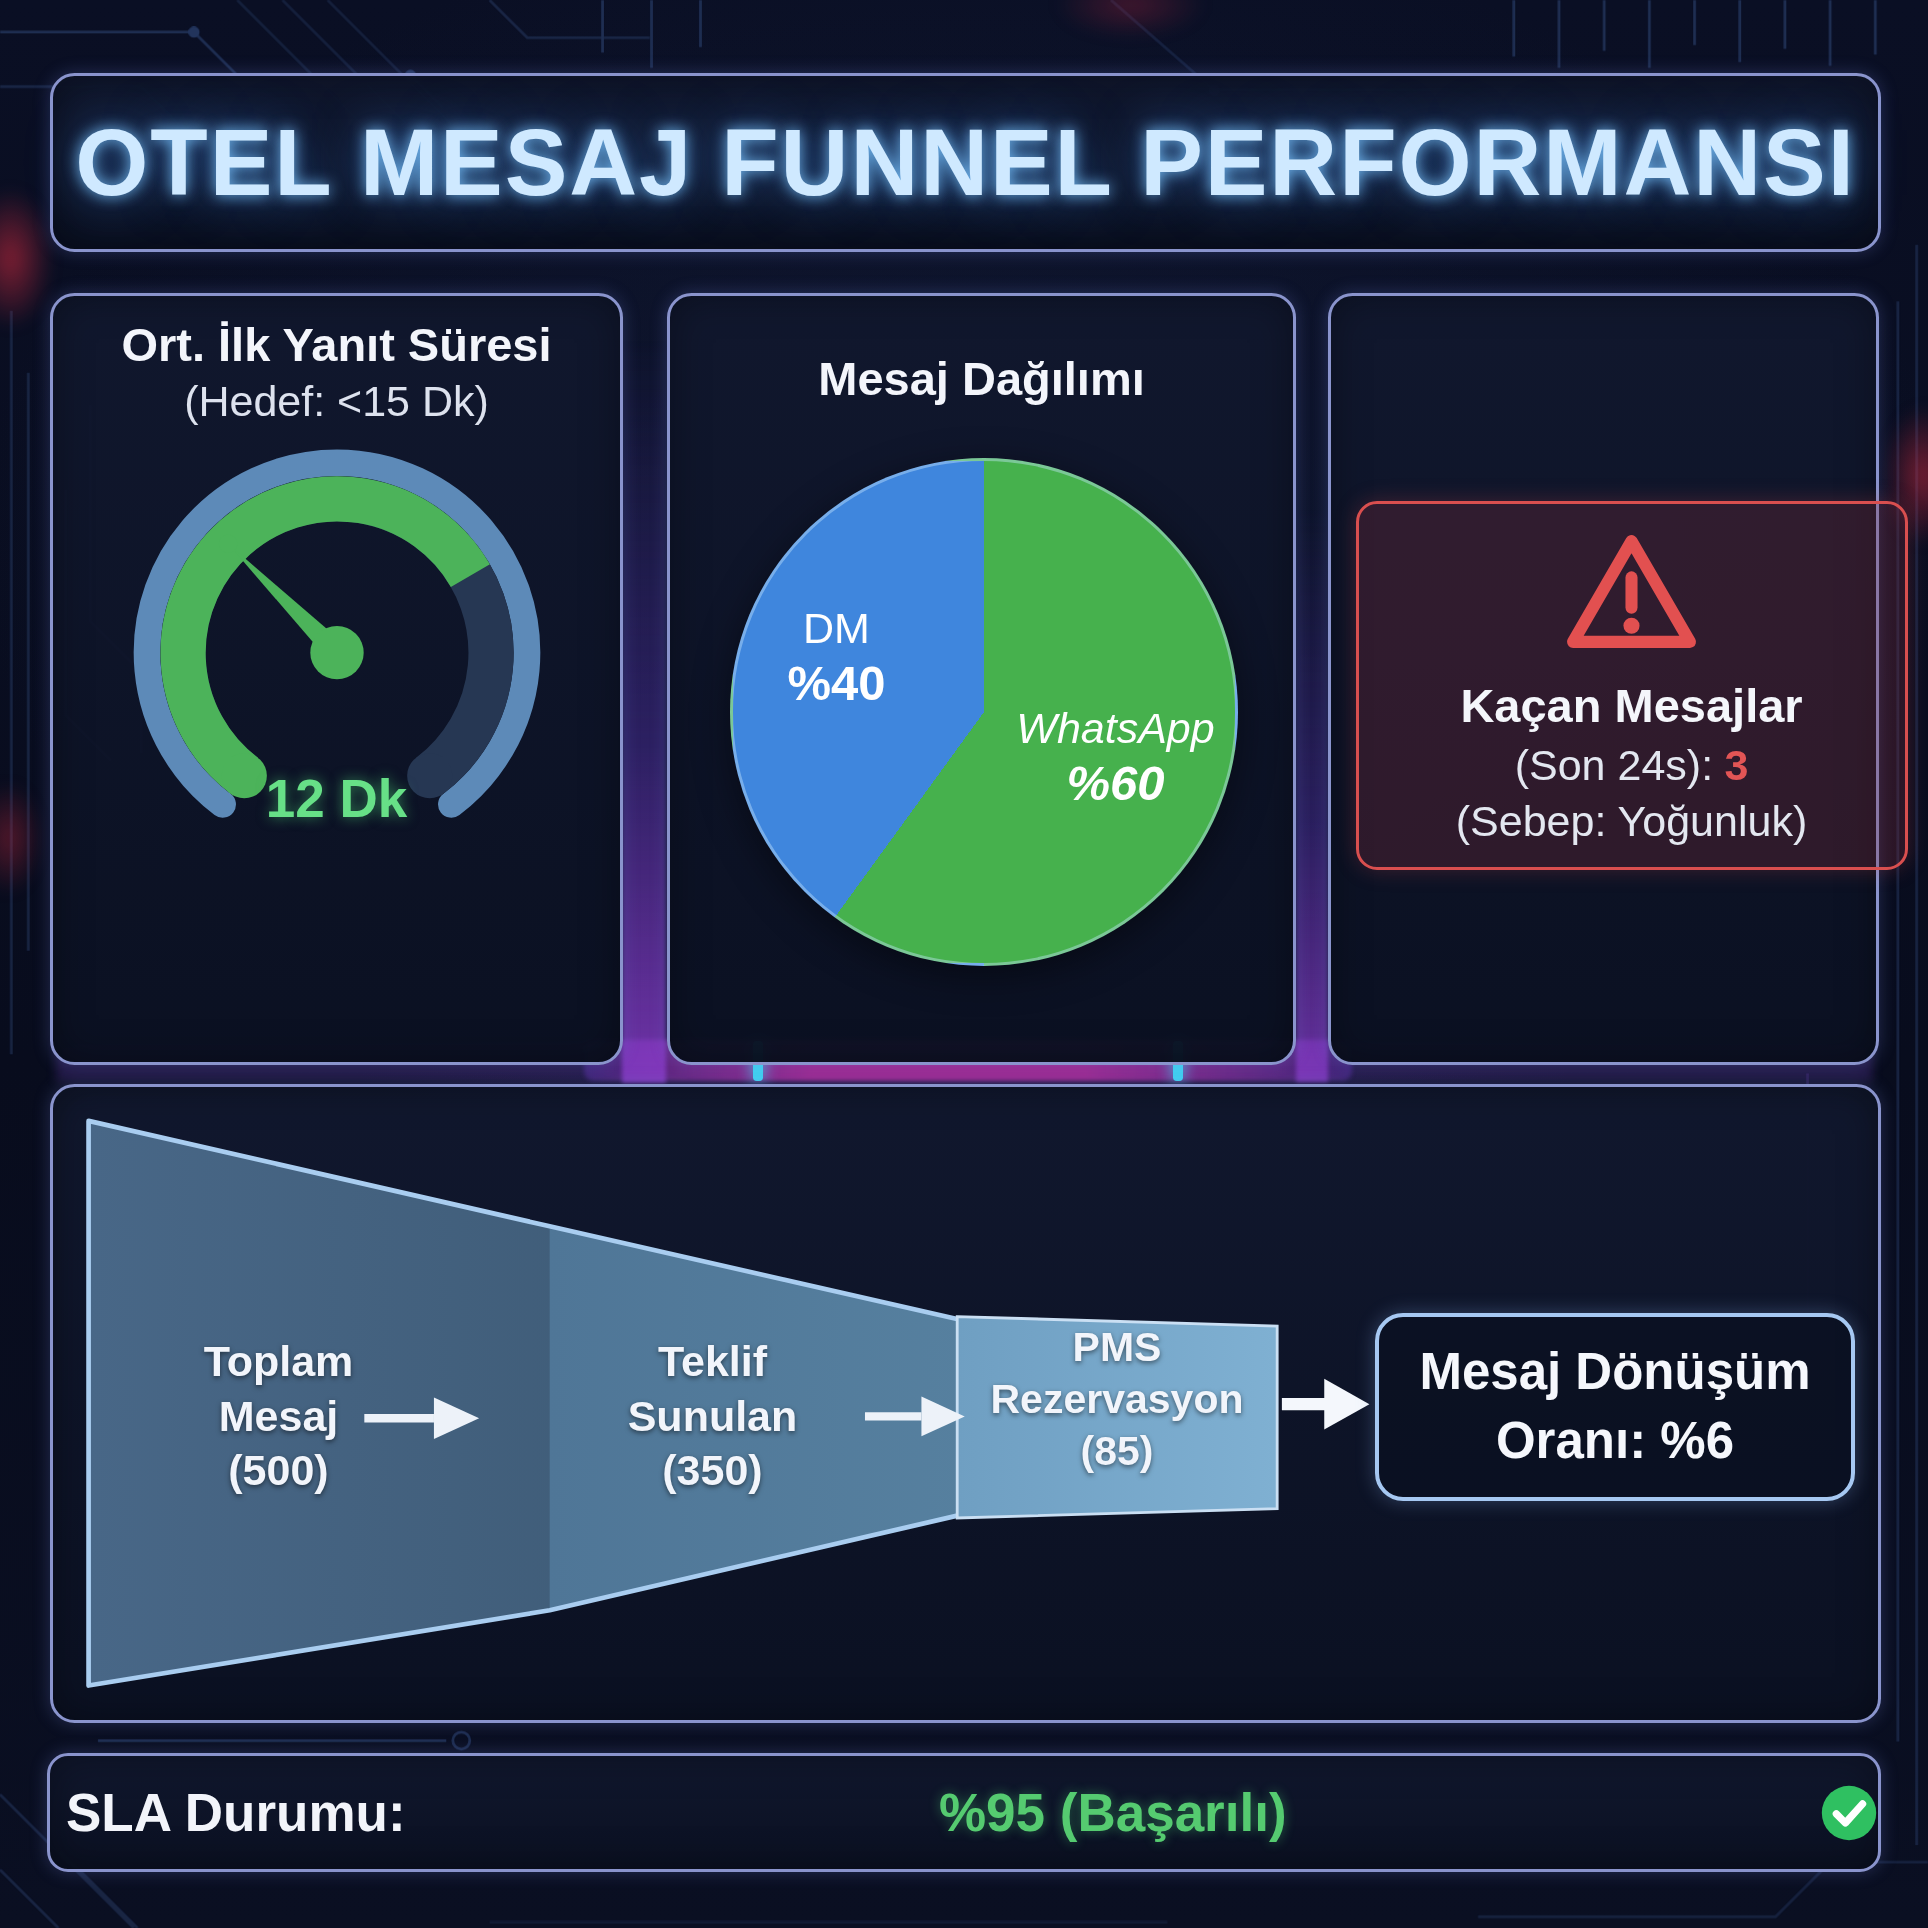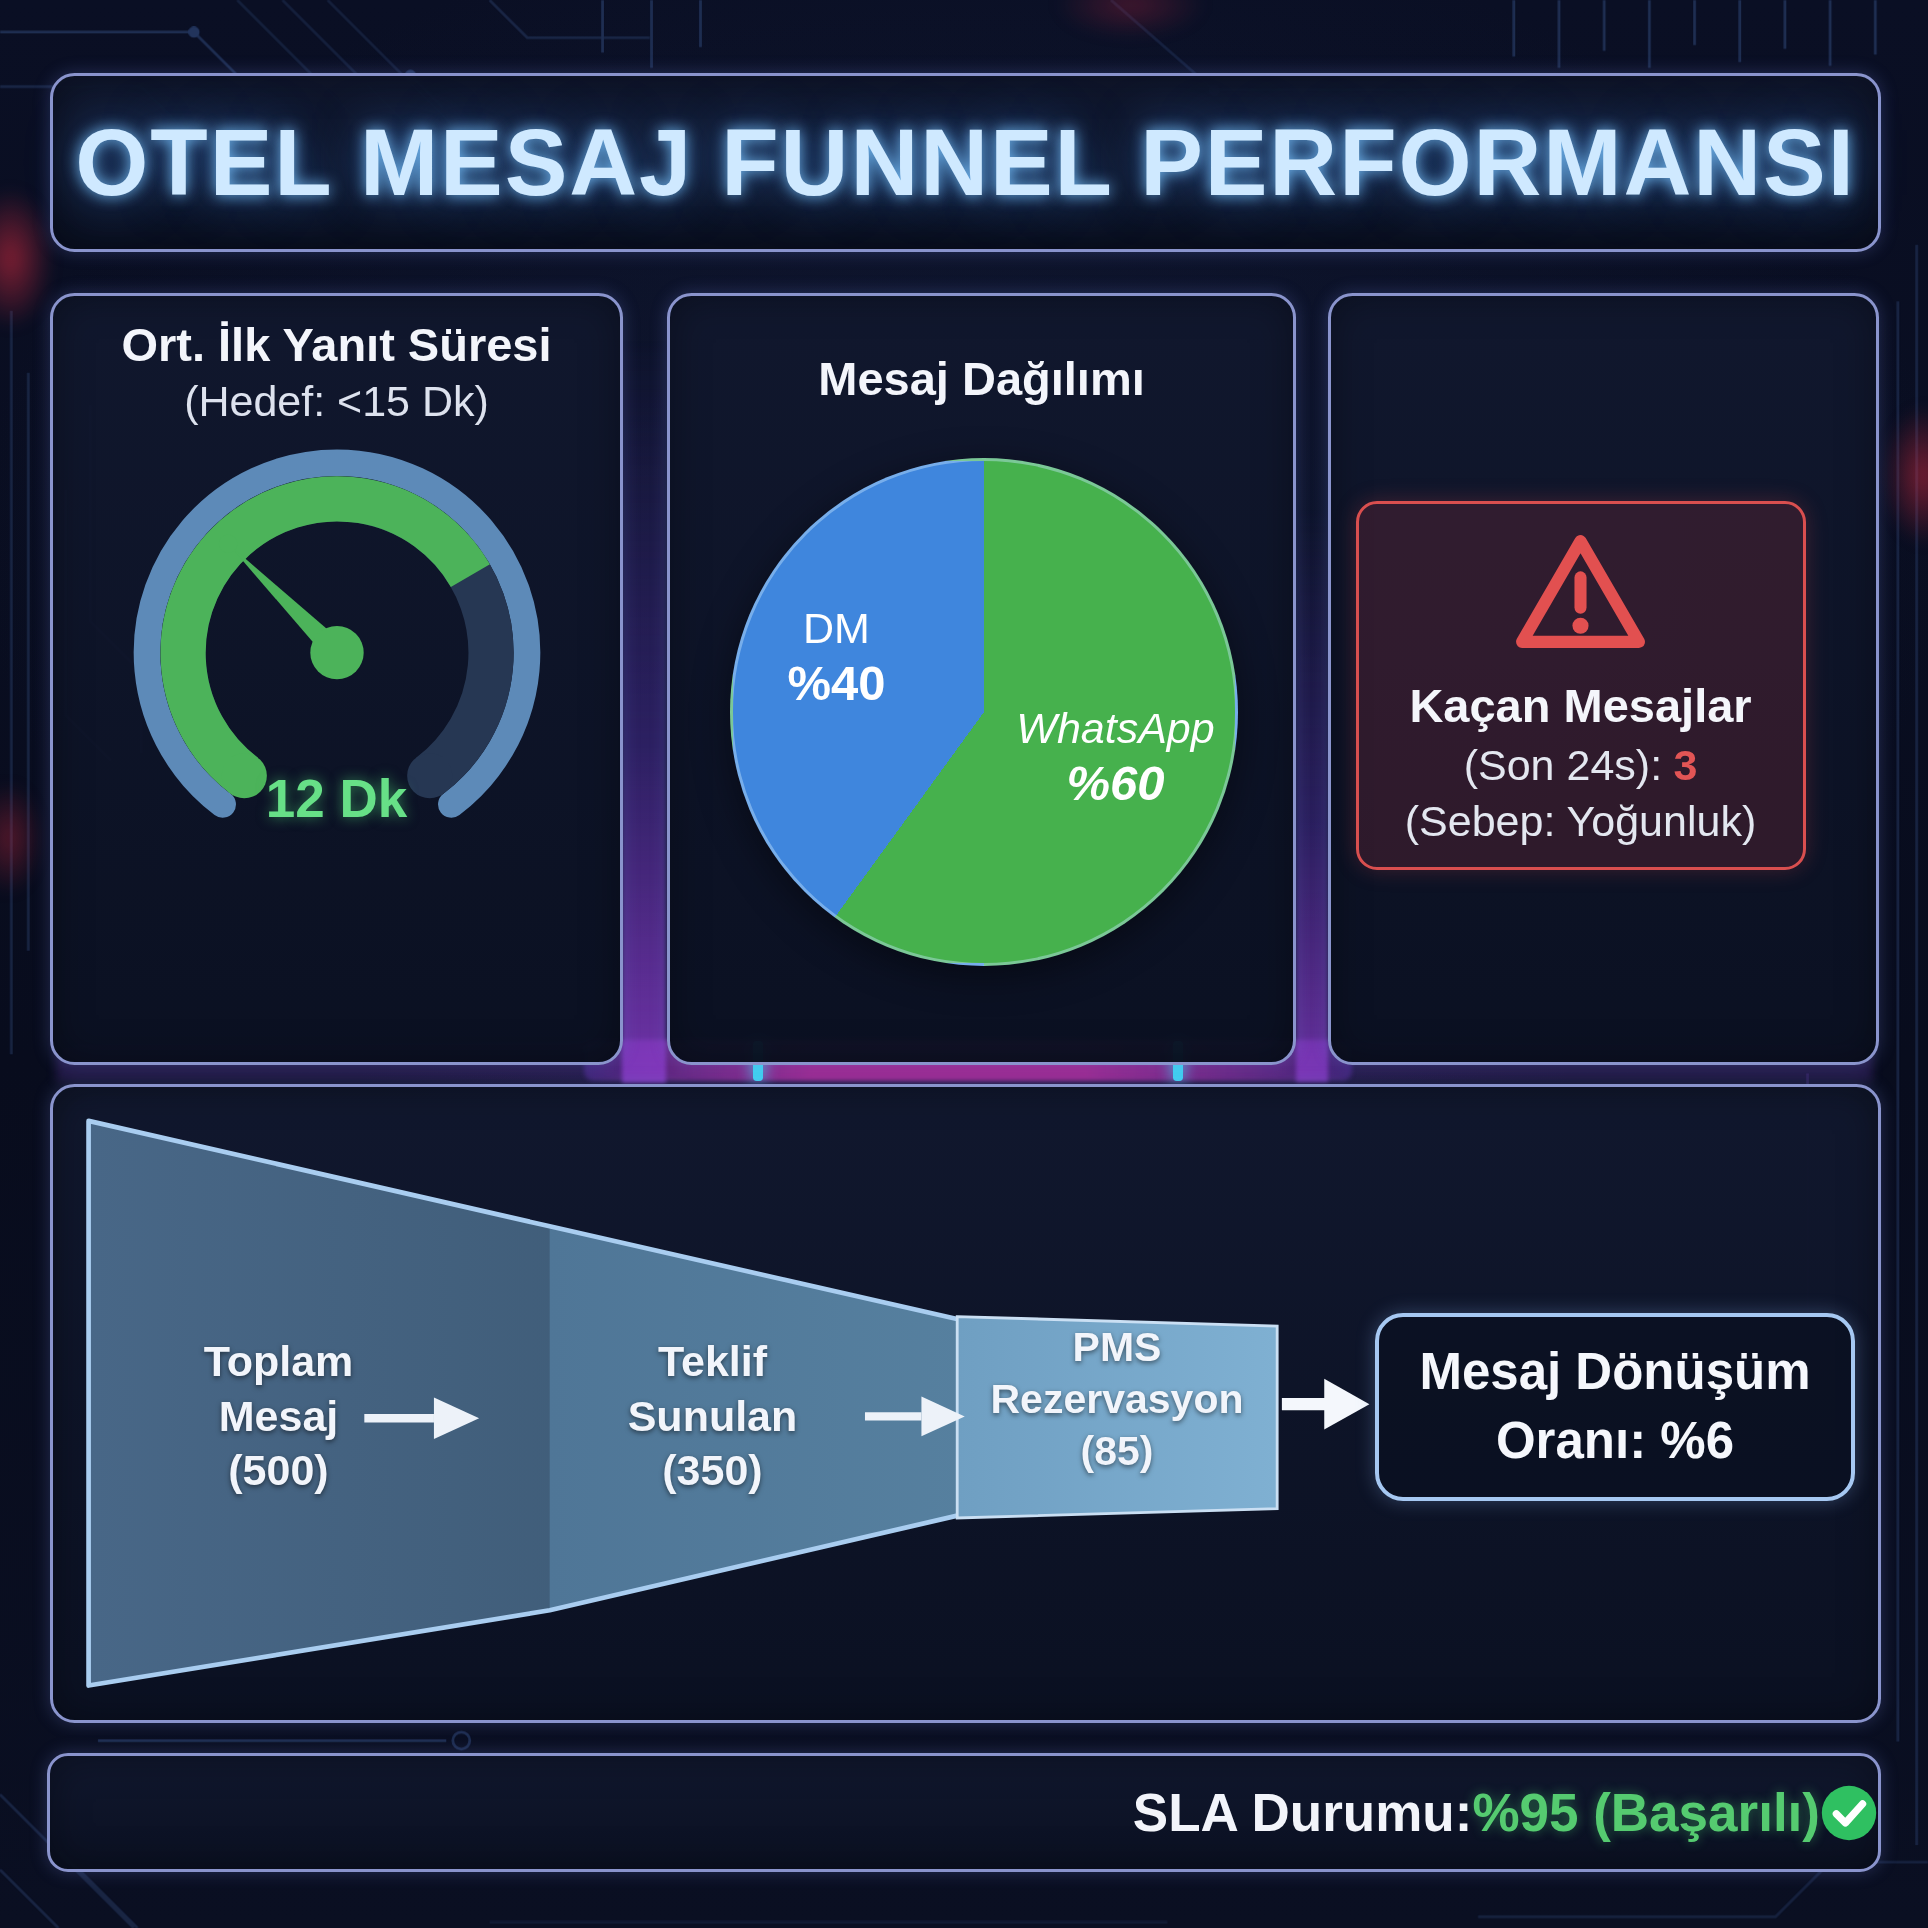--- a/index.html
+++ b/index.html
@@ -38,41 +38,41 @@
   .title-panel{left:50px;top:73px;width:1831px;height:179px;display:flex;align-items:center;justify-content:center;}
   .title-panel h1{
     margin:0;font-size:94px;font-weight:800;letter-spacing:1.9px;color:#cfe9ff;
     text-shadow:0 0 15px rgba(120,195,255,0.95), 0 0 49px rgba(70,150,255,0.6);
   }
   .p1{left:50px;top:293px;width:573px;height:772px;}
   .p2{left:667px;top:293px;width:629px;height:772px;}
   .p3{left:1328px;top:293px;width:551px;height:772px;}
   .funnel-panel{left:50px;top:1084px;width:1831px;height:639px;}
   .sla-bar{left:47px;top:1753px;width:1834px;height:119px;border-radius:21px;
-    display:flex;align-items:center;justify-content:flex-end;padding-left:16px;}
+    display:flex;align-items:center;justify-content:space-between;padding-left:16px;}
 
   .p-title{position:absolute;left:0;top:21px;width:100%;text-align:center;font-size:47px;font-weight:700;color:#f3f5fb;}
   .p-sub{position:absolute;left:0;top:81px;width:100%;text-align:center;font-size:43px;font-weight:400;color:#dde2ee;}
 
   .gauge-wrap{position:absolute;left:50%;top:141px;transform:translateX(-50%);width:452px;height:424px;}
   .gauge-value{position:absolute;left:0;top:331px;width:100%;text-align:center;
     font-size:53px;font-weight:700;color:#67e087;text-shadow:0 0 13px rgba(80,220,120,0.55);}
   .p1-footer{position:absolute;left:0;top:629px;width:100%;text-align:center;font-size:40px;line-height:1.32;color:#e6eaf3;}
   .grn{color:#57cd72;font-weight:700;}
 
   .pie{position:absolute;left:60px;top:162px;width:508px;height:508px;border-radius:50%;box-sizing:border-box;
     background:conic-gradient(#46b14d 0deg 216deg, #3f86dd 216deg 360deg);
     border:3.8px solid rgba(198,232,255,0.42);box-shadow:0 9.4px 38px rgba(0,0,0,0.45);}
   .pie-label{position:absolute;text-align:center;color:#ffffff;line-height:1.22;}
   .pl-dm{left:0px;top:141px;width:207px;}
   .pl-wa{left:232px;top:241px;width:301px;font-style:italic;}
   .pie-label .lab{font-size:43px;font-weight:500;}
   .pie-label .val{font-size:49px;font-weight:700;}
 
-  .alert{position:absolute;left:24.5px;top:205px;width:450px;height:369px;box-sizing:border-box;
+  .alert{position:absolute;left:24.5px;top:205px;width:552px;height:369px;box-sizing:border-box;
     background:rgba(135,46,62,0.28);border:3.8px solid #d94f4f;border-radius:21px;
     box-shadow:0 0 21px rgba(215,70,70,0.25);display:flex;flex-direction:column;align-items:center;padding-top:24.5px;}
   .alert-title{margin-top:24.5px;font-size:47px;font-weight:700;color:#f4f6fb;}
   .alert-line{margin-top:7.5px;font-size:43px;color:#e3e7f0;}
   .alert-count{color:#e25555;font-weight:700;margin-left:11.3px;}
 
   .funnel-svg{position:absolute;left:0;top:0;}
   .stage-label{position:absolute;text-align:center;font-weight:700;color:#f2f5fb;font-size:43px;line-height:1.27;
     text-shadow:0 1.9px 5.6px rgba(0,0,0,0.5);}
   .sl1{left:56px;top:247px;width:339px;}

